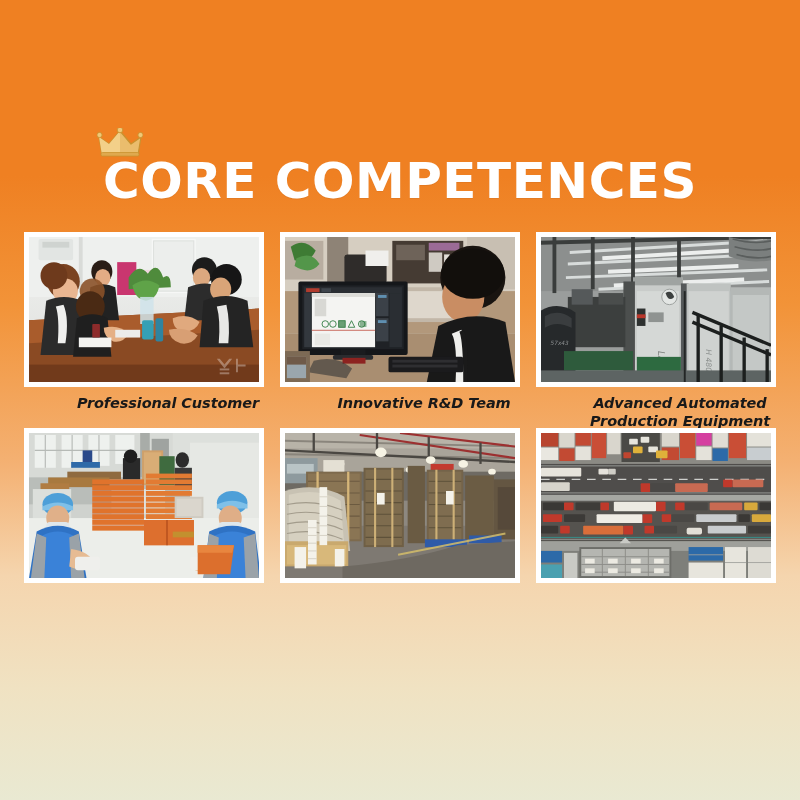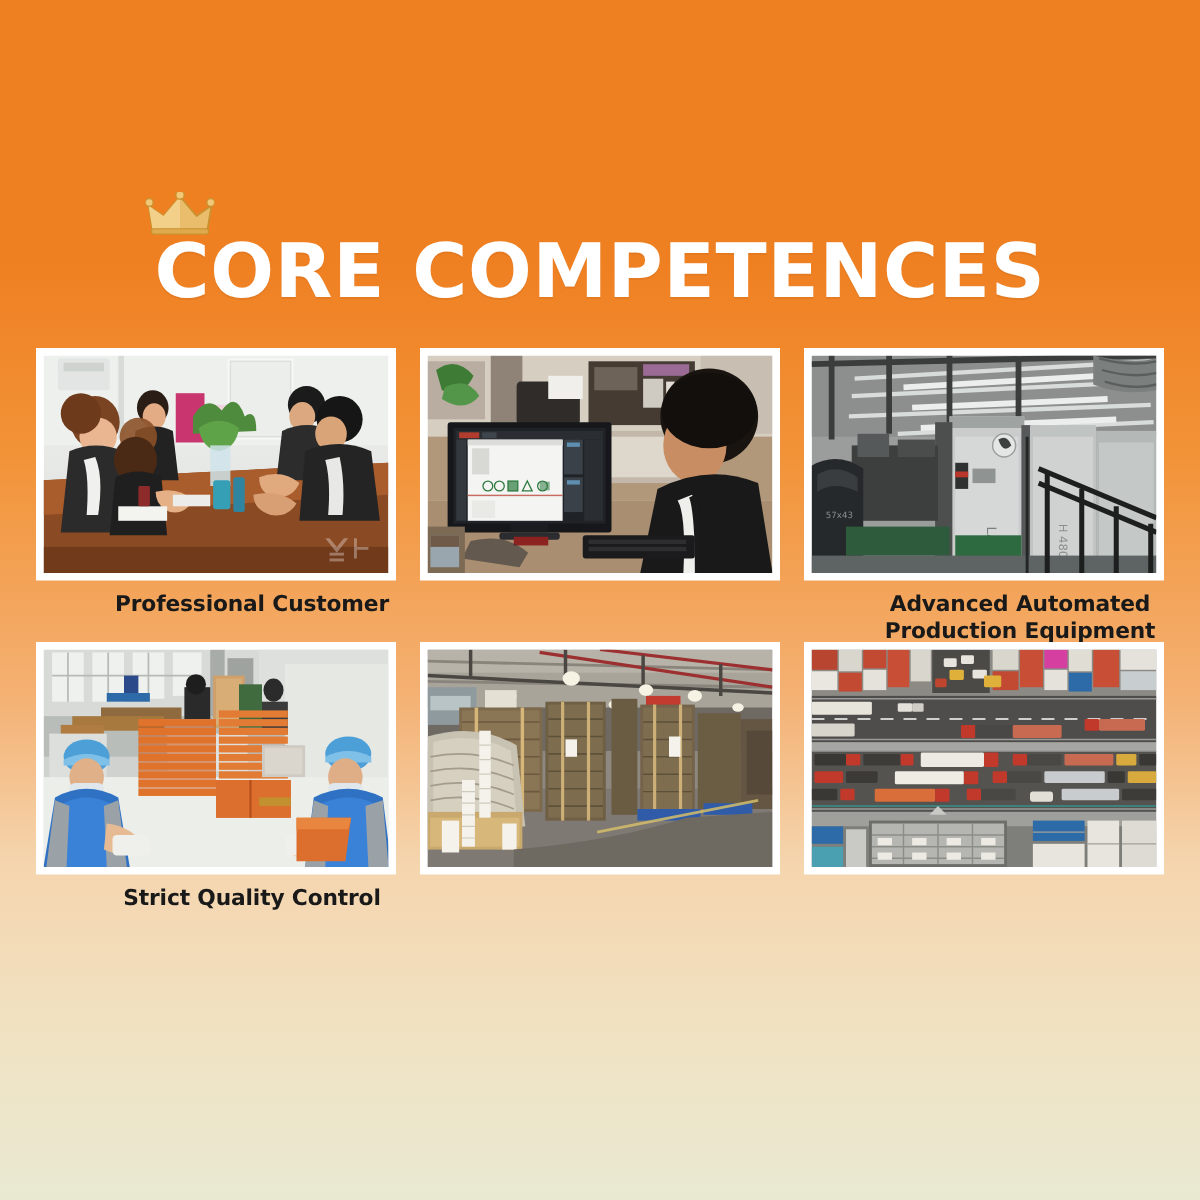--- a/index.html
+++ b/index.html
@@ -57,21 +57,21 @@
     position:absolute;
     top:232px; left:24px;
     width:752px;
     display:grid;
     grid-template-columns:repeat(3, 240px);
     column-gap:16px;
     row-gap:0px;
   }
   .grid-row-2 { top:428px; }
 
-  .card { width:288px; }
+  .card { width:288px;font-style:italic; }
 
   .thumb {
     width:240px; height:155px;
     background:#ffffff;
     padding:5px;
     overflow:hidden;
   }
   .thumb-inner {
     width:100%; height:100%;
     position:relative;
@@ -238,20 +238,24 @@
               <rect x="112" y="127" width="68" height="3"></rect>
               <rect x="112" y="132" width="68" height="3"></rect>
             </g>
             <path d="M30 128 q24 -6 40 8 l-6 10 l-40 -6z" fill="#2a2d31" opacity="0.55"></path>
             <rect x="0" y="118" width="26" height="32" fill="#7d6a55"></rect>
             <rect x="2" y="124" width="20" height="22" fill="#9aa6ad"></rect>
             <rect x="2" y="124" width="20" height="8" fill="#6f5a49"></rect>
           </svg>
         </div>
       </div>
+      <div class="caption">
+        <span>Innovative R&amp;D Team</span>
+        <span class="l2"></span>
+      </div>
     </div>
 
     <div class="card">
       <div class="thumb">
         <div class="thumb-inner">
           <svg viewBox="0 0 240 150" preserveAspectRatio="none">
             <rect width="240" height="150" fill="#9a9d9c"></rect>
             <rect x="0" y="0" width="240" height="56" fill="#8c8f8e"></rect>
             <g stroke="#d8dcdb" stroke-width="3" fill="none">
               <path d="M30 16 L236 4"></path>
@@ -419,24 +423,20 @@
             <path d="M194 106 q18 -8 36 0 l4 44 l-44 0z" fill="#3a82d8"></path>
             <path d="M188 104 l-6 46 l14 0 l2 -42z" fill="#9aa2a8"></path>
             <path d="M236 104 l4 46 l-14 0 l-2 -42z" fill="#9aa2a8"></path>
             <path d="M192 122 q-18 4 -24 16 q10 10 26 2z" fill="#e6bb93"></path>
             <rect x="168" y="128" width="24" height="14" rx="3" fill="#efefec"></rect>
             <path d="M176 116 l38 0 l-4 30 l-34 0z" fill="#dc6f2d"></path>
             <path d="M176 116 l38 0 l-2 8 l-36 0z" fill="#e8863f"></path>
           </svg>
         </div>
       </div>
-      <div class="caption">
-        <span>Strict Quality Control</span>
-        <span class="l2"></span>
-      </div>
     </div>
 
     <div class="card">
       <div class="thumb">
         <div class="thumb-inner">
           <svg viewBox="0 0 240 150" preserveAspectRatio="none">
             <rect width="240" height="150" fill="#6e6a63"></rect>
             <rect x="0" y="0" width="240" height="40" fill="#a9a49a"></rect>
             <rect x="0" y="0" width="240" height="16" fill="#b8b3a8"></rect>
             <g stroke="#8a857c" stroke-width="2" fill="none">

